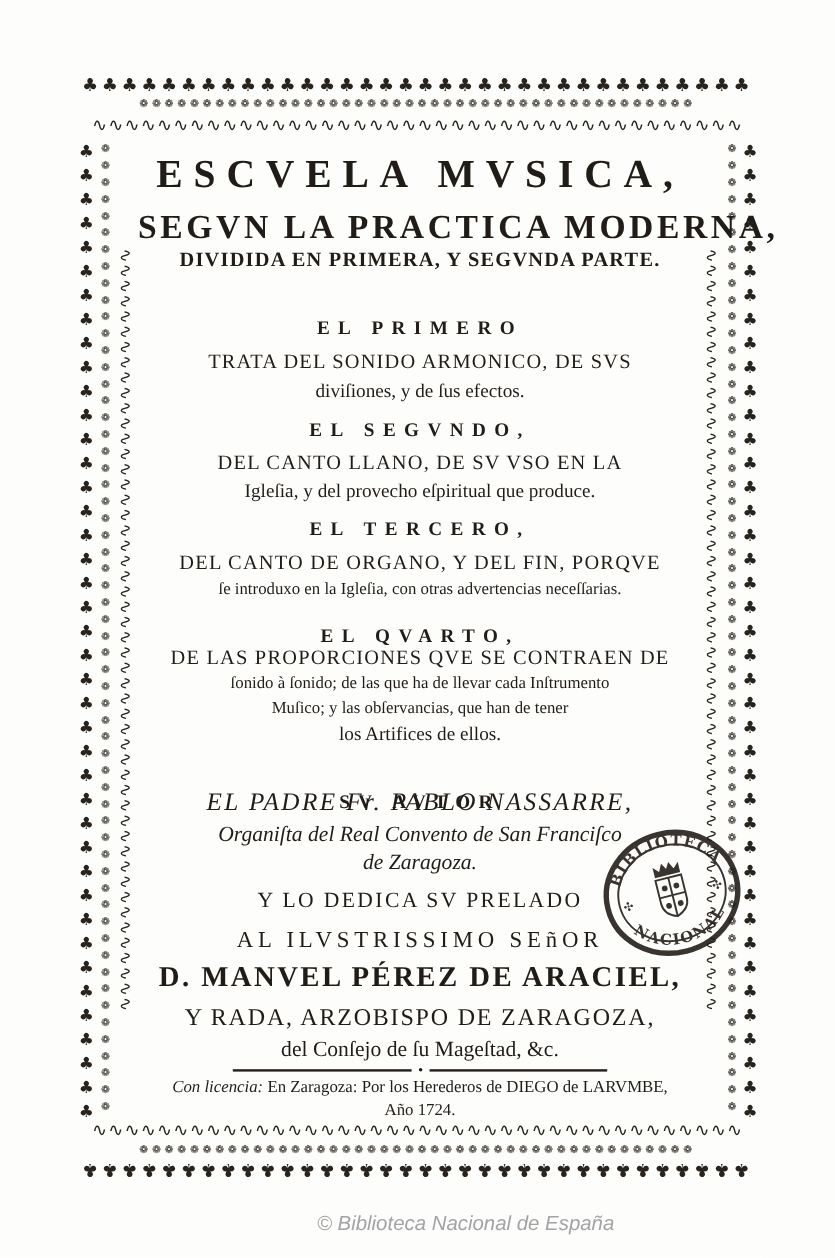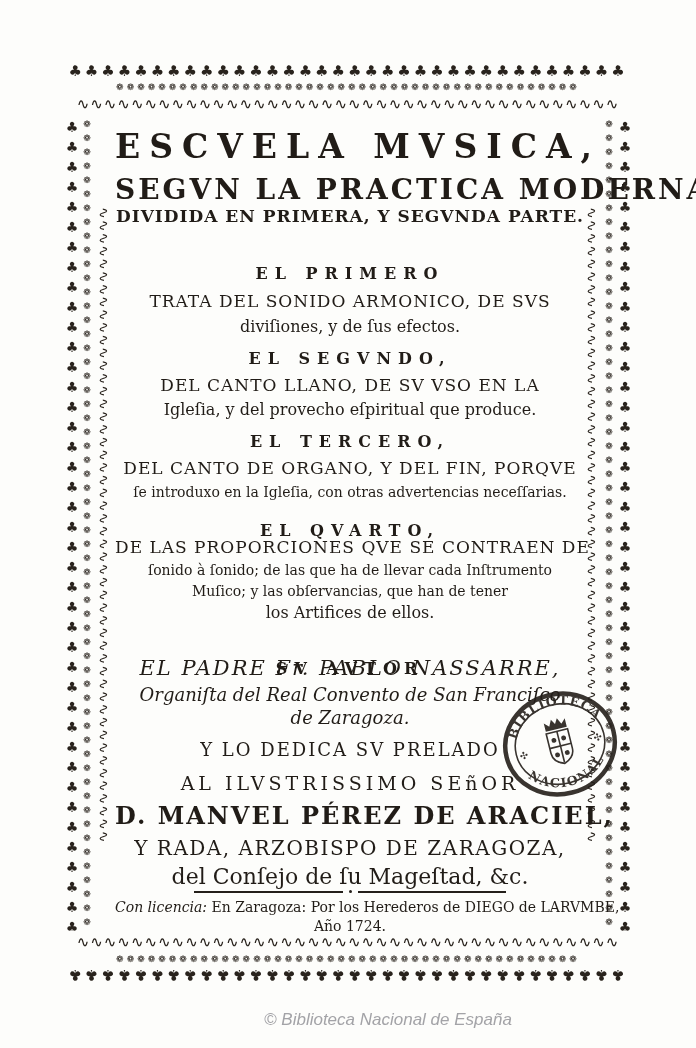--- a/index.html
+++ b/index.html
@@ -19,37 +19,37 @@
   .strip-left,.strip-right{top:57px;height:812px;width:54px;}
   .strip-left{left:0;writing-mode:vertical-lr;}
   .strip-right{right:0;writing-mode:vertical-rl;}
   .orn-col{text-align:center;white-space:nowrap;}
   .col-fleur{font-size:14px;letter-spacing:4px;line-height:19px;text-orientation:upright;}
   .col-rosette{font-size:9px;letter-spacing:4px;line-height:12px;text-orientation:upright;}
   .col-scroll{font-size:14px;letter-spacing:1px;line-height:22px;text-orientation:mixed;}
 
   
   .content{position:absolute;left:115px;top:118px;width:470px;height:820px;}
-  .l{position:absolute;left:0;width:100%;text-align:center;white-space:nowrap;line-height:1.15;}
+  .l{position:absolute;left:0;width:100%;text-align:center;white-space:nowrap;line-height:1.15;font-family:Liberation Serif, serif;}
   .t-main {font-size:33px;letter-spacing:9px;font-weight:bold;}
   .t-sub1 {font-size:28px;letter-spacing:3px;font-weight:bold;}
   .t-sub2 {font-size:17px;letter-spacing:1px;font-weight:bold;}
   .t-note {font-size:17px;letter-spacing:1.5px;}
   .h-book {font-size:16px;letter-spacing:7px;font-weight:bold;}
   .caps   {font-size:17px;letter-spacing:1px;}
   .lower  {font-size:16px;}
   .lower-sm{font-size:14px;}
   .it     {font-style:italic;}
   .auth-name{font-size:21px;letter-spacing:2px;font-style:italic;}
   .auth-sub {font-size:18px;font-style:italic;}
   .dedic1 {font-size:18px;letter-spacing:2px;}
   .dedic2 {font-size:19px;letter-spacing:4px;}
   .name-big{font-size:24px;letter-spacing:2px;font-weight:bold;}
   .name-mid{font-size:20px;letter-spacing:1.5px;}
-  .name-low{font-size:22px;}
+  .name-low{font-size:18px;}
   .imprint {font-size:14px;}
   .rule{position:absolute;top:772px;left:50%;transform:translateX(-50%);width:312px;
         display:flex;align-items:center;gap:6px;}
   .rule .seg{flex:1;height:2px;background:#241f1a;}
   .rule .dot{width:3px;height:3px;background:#241f1a;border-radius:50%;}
 
   
   .stamp{position:absolute;left:500px;top:688px;width:120px;height:112px;
          transform:rotate(-14deg);opacity:.9;}
 

